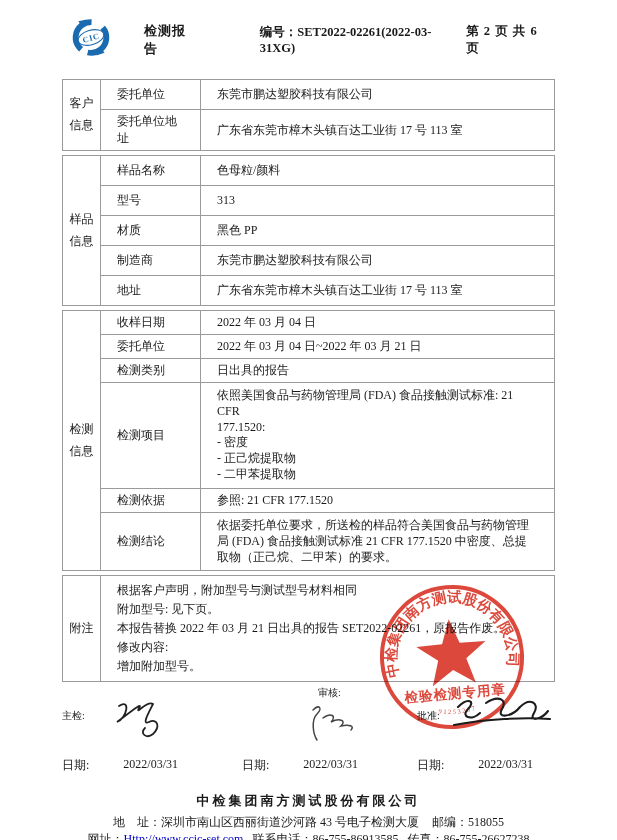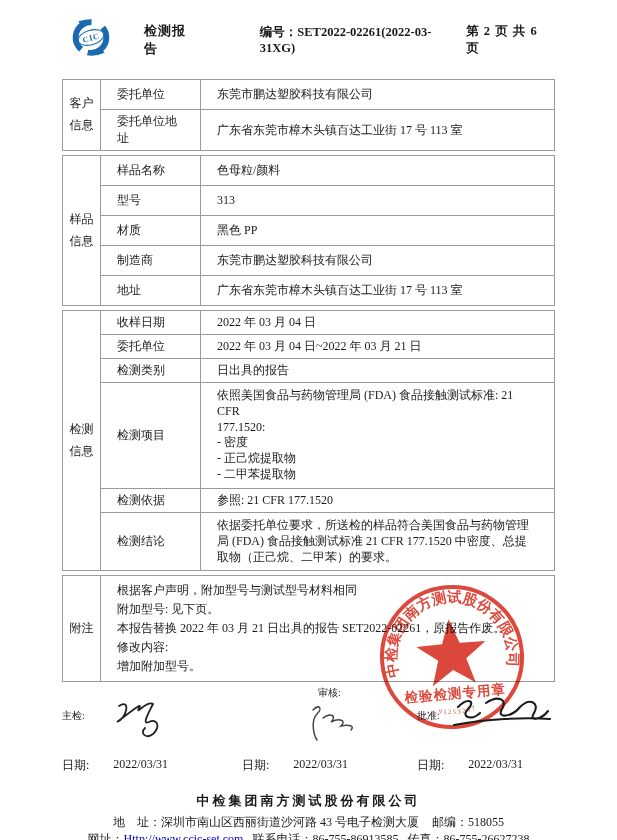--- a/index.html
+++ b/index.html
@@ -26,21 +26,21 @@
   .notes-cell { line-height:1.58; padding-top:5px; padding-bottom:5px; }
   
   .sig-row { position:absolute; left:62px; top:686px; width:493px; display:flex; align-items:center; }
   .sig-col { display:flex; align-items:center; font-size:10px; }
   .sig-col .siglabel { white-space:nowrap; }
   .sig-col svg { margin-left:6px; }
   .sig1 { width:180px; } .sig2 { width:175px;flex-direction:column; } .sig3 { flex:1; }
   .date-row { position:absolute; left:62px; top:757px; width:493px; display:flex; font-size:12px; }
   .date-col { display:flex; }
   .d1 { width:180px; } .d2 { width:175px; } .d3 { flex:1; }
-  .date-val { margin-left:24px; }
+  .date-val { margin-left:34px; }
   
   .stamp { position:absolute; left:376px; top:581px; width:152px; height:152px;
            mix-blend-mode:multiply; opacity:.9; transform:rotate(-5deg); pointer-events:none; }
   
   .footer { position:absolute; left:0; top:792px; width:617px; text-align:center; }
   .f-company { font-weight:bold; font-size:13px; letter-spacing:3px; margin-bottom:4px; }
   .f-line { font-size:12px; line-height:1.45; }
   .f-link { color:#0000cc; text-decoration:underline; font-family:"Liberation Serif",serif; }
 </style>
 </head>

